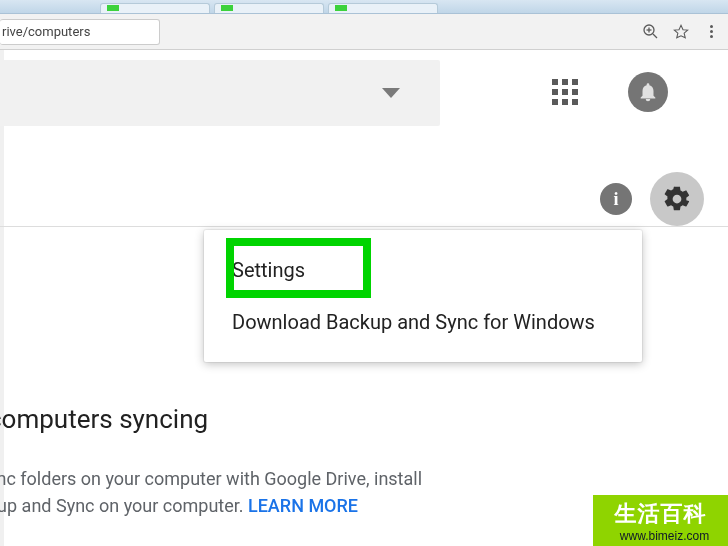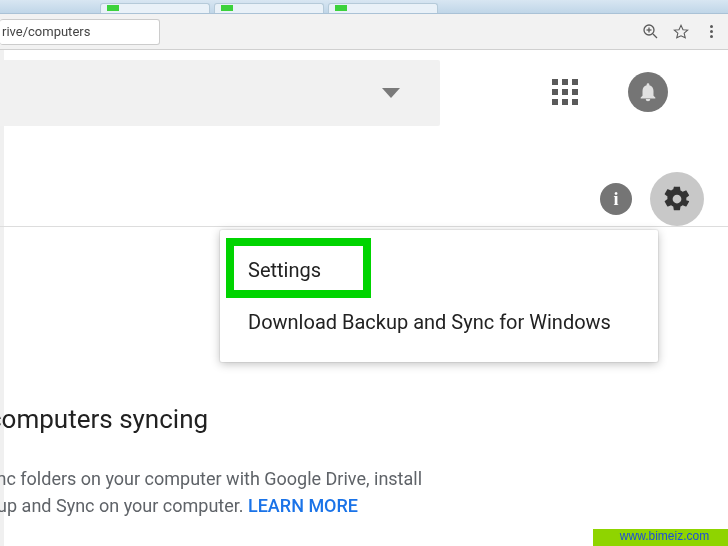--- a/index.html
+++ b/index.html
@@ -139,21 +139,21 @@
     color: #212121;
     font-size: 20px;
     line-height: 1.5;
   }
   .promo h2 { font-weight:400; font-size:26px; color:#212121; margin-bottom:26px; }
   .promo .sub { color:#5f6368; font-size:18px; }
   .promo .learn { color:#1a73e8; font-weight:500; cursor:pointer; }
   .menu-popup {
     position:absolute;
     top: 180px;
-    left: 220px;
+    left: 204px;
     width: 438px;
     background:#fff;
     box-shadow: 0 2px 10px rgba(0,0,0,.25), 0 0 0 1px rgba(0,0,0,.05);
     border-radius:2px;
     padding: 14px 0;
     z-index: 50;
   }
   .menu-item {
     padding: 14px 28px;
     font-size: 20px;
@@ -175,21 +175,21 @@
     pointer-events:none;
   }
   .watermark .band {
     background:#8fd400;
     color:#fff;
     font-weight:bold;
     text-align:center;
     width: 135px;
   }
   .watermark .cjk { font-size:22px; padding:4px 0 0; letter-spacing:1px;}
-  .watermark .url { font-size:12px; color:#1d4ed8; padding-bottom:3px; font-family: Arial; font-weight:normal;padding-left:8px;}
+  .watermark .url { font-size:12px; color:#0f172a; padding-bottom:3px; font-family: Arial; font-weight:normal;padding-left:8px;}
   .corner-fade {
     position:absolute; left:0; top:0; bottom:0; width:4px;
     background: rgba(0,0,0,.06);
   }
   svg { display:block; }
 </style>
 </head>
 <body>
 
 <div class="browser-chrome-top">
@@ -278,16 +278,17 @@
 
   <div class="menu-popup">
     <div class="menu-item">Settings</div>
     <div class="menu-item">Download Backup and Sync for Windows</div>
   </div>
 
   <div class="highlight-box hl-settings"></div>
 
   <div class="watermark">
     <div class="band">
+      <div class="cjk">生活百科</div>
       <div class="url">www.bimeiz.com</div>
     </div>
   </div>
 </div>
 
 </body></html>

